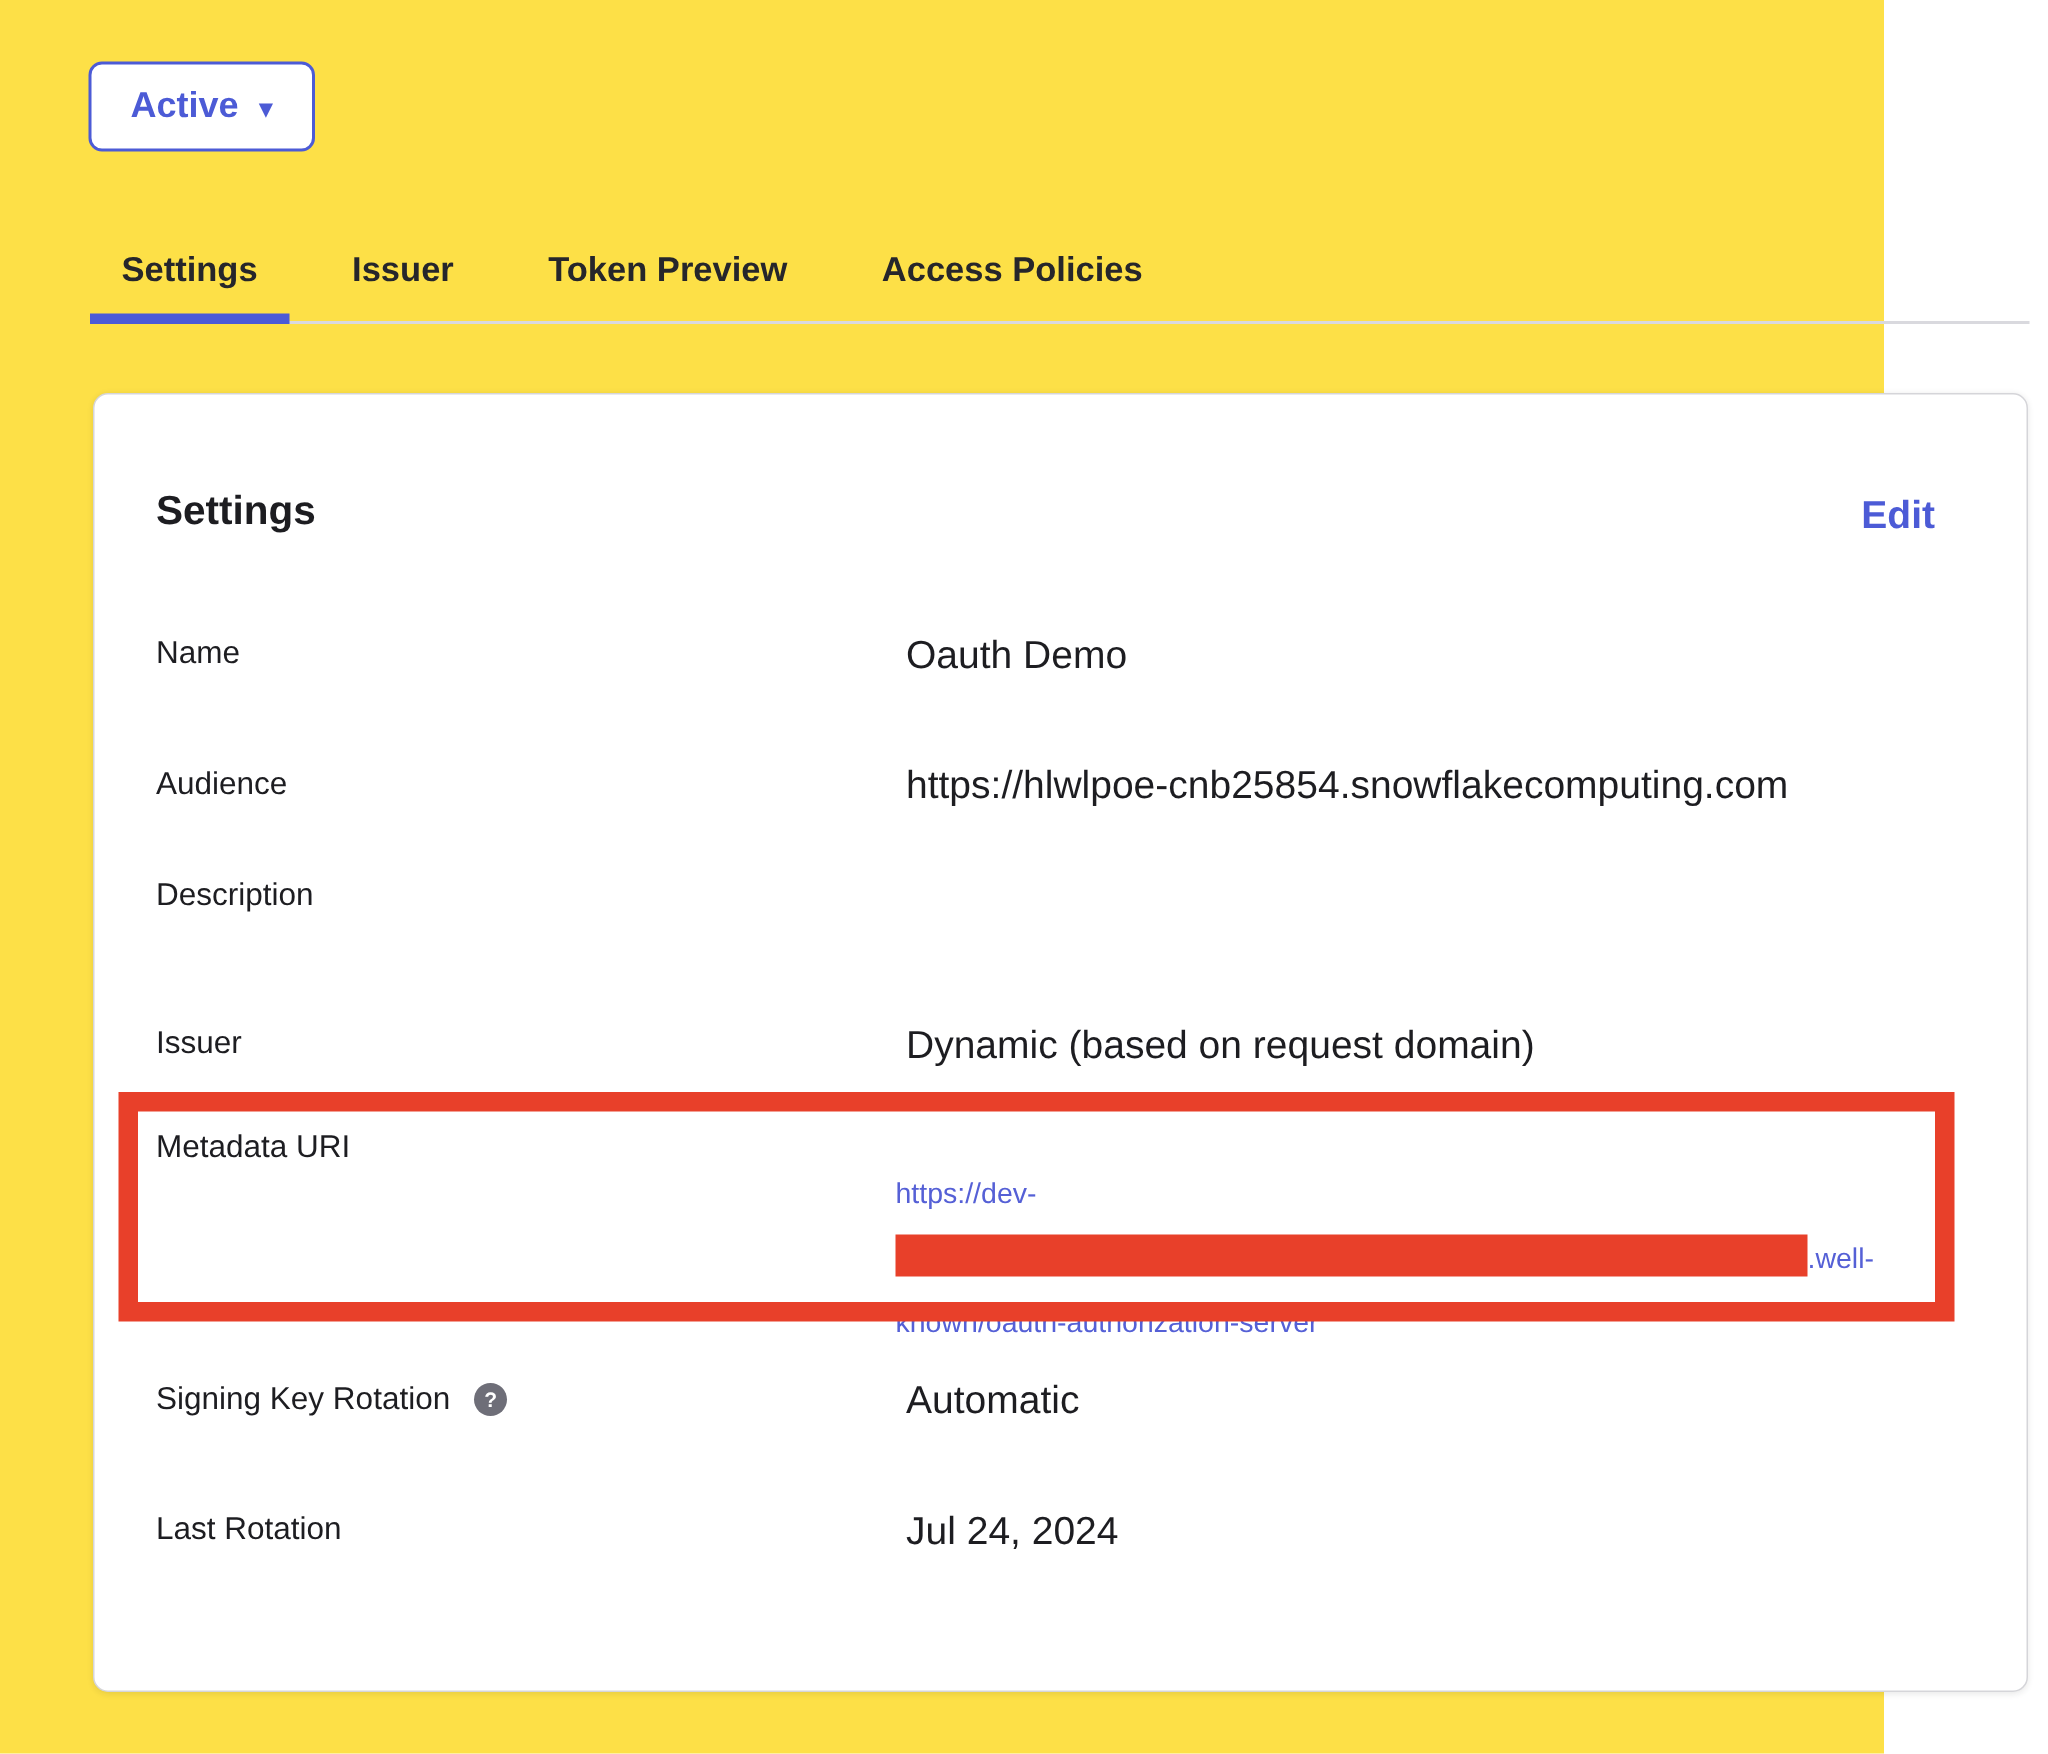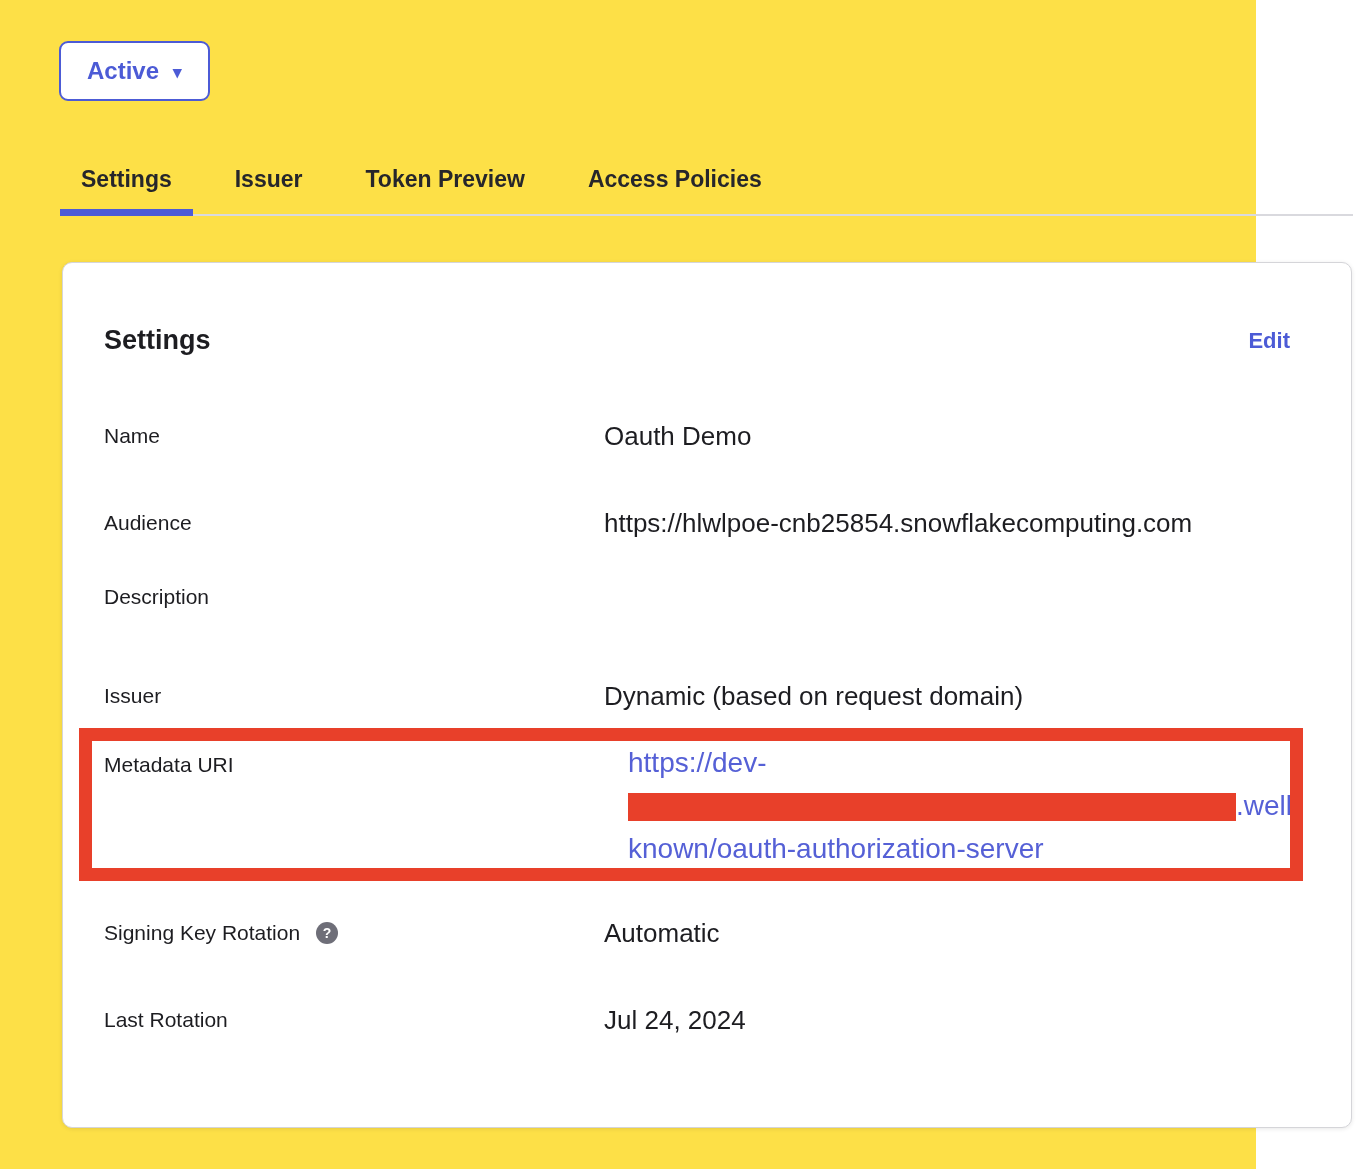--- a/index.html
+++ b/index.html
@@ -49,37 +49,37 @@
     background: #fff;
     border: 1px solid #d5d5d9; border-radius: 10px;
     box-shadow: 0 1px 4px rgba(29,29,33,0.10);
   }
   .card-title {
     position: absolute; left: 41px; top: 62px;
     font-size: 27px; font-weight: 700; color: #1d1d21;
   }
   .edit-link {
     position: absolute; right: 61px; top: 65px;
-    font-size: 22px; font-weight: 700; color: #4c5bd6;
+    font-size: 26px; font-weight: 700; color: #4c5bd6;
     text-decoration: none; cursor: pointer;
   }
 
   .row-label {
     position: absolute; left: 41px;
     font-size: 21px; line-height: 26px; color: #1d1d21;
     display: inline-flex; align-items: center;
   }
   .row-value {
     position: absolute; left: 541px;
     font-size: 26px; line-height: 26px; color: #1d1d21;
   }
   .link-value {
-    position: absolute; left: 565px;
-    font-size: 28px; line-height: 43px; color: #5560d6;
-    text-decoration: none; cursor: pointer;
+    position: absolute; left: 534px;
+    font-size: 19px; line-height: 43px; color: #5560d6;
+    text-decoration: none; cursor: pointer; margin-top: 34px;
   }
   .redaction-bar {
     display: inline-block; width: 608px; height: 28px;
     background: #e8402a; vertical-align: -6px;
   }
   .help-icon {
     display: inline-flex; align-items: center; justify-content: center;
     width: 22px; height: 22px; margin-left: 16px;
     border-radius: 50%; background: #6e6e78;
     color: #fff; font-size: 14px; font-weight: 700;

